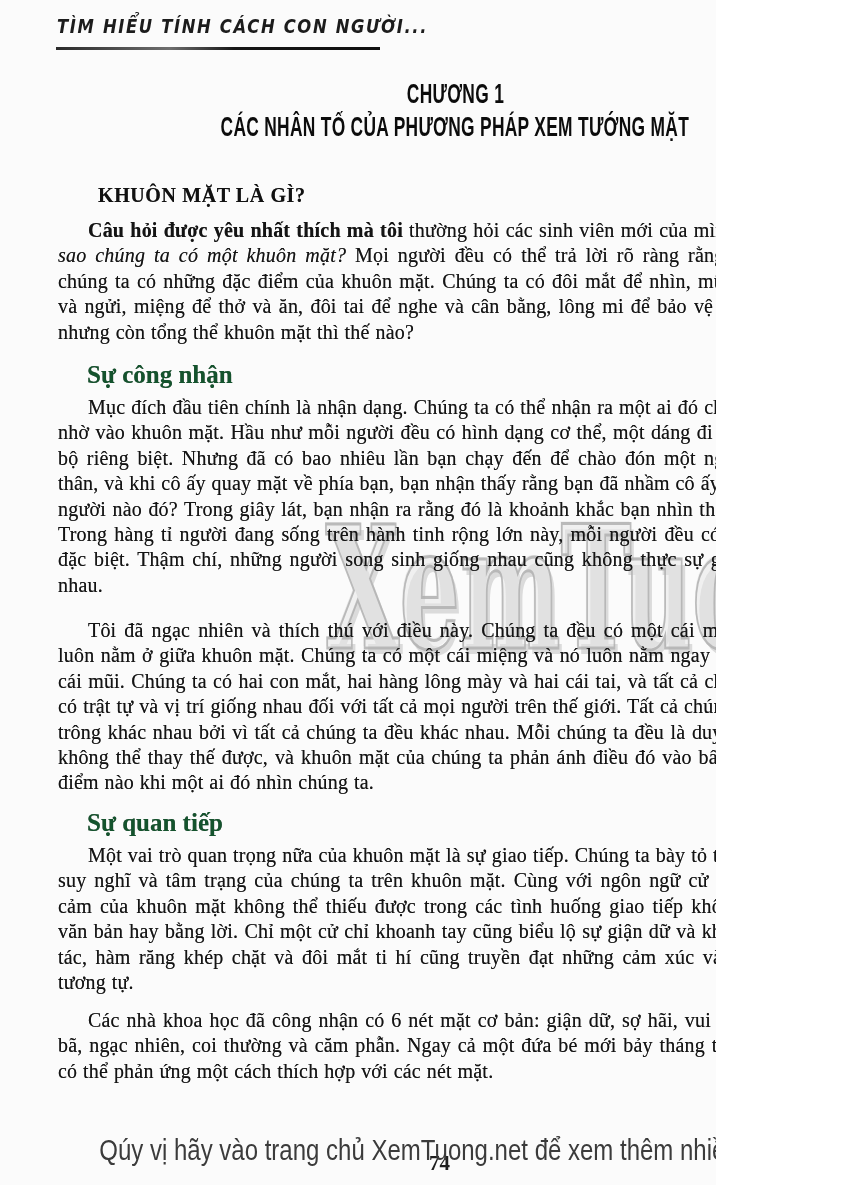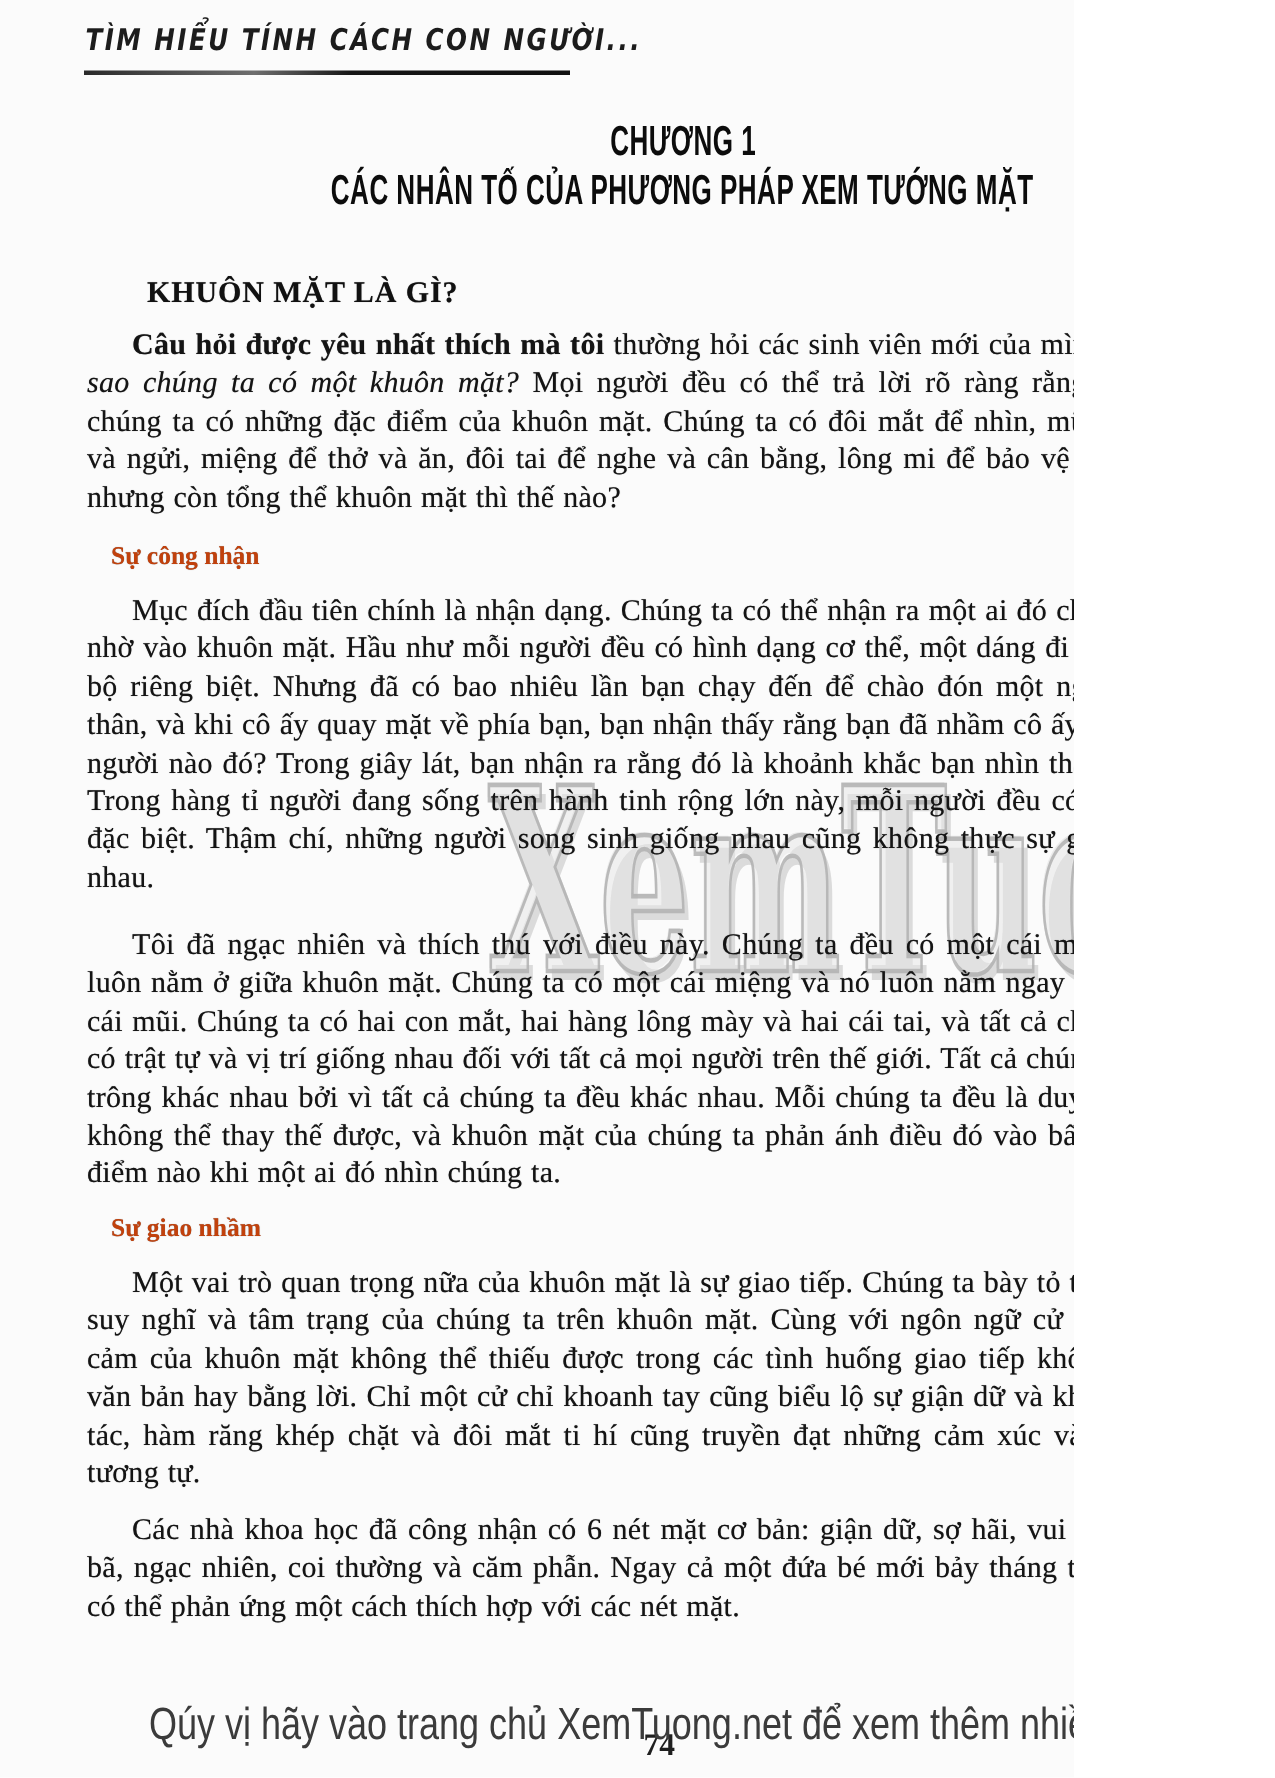--- a/index.html
+++ b/index.html
@@ -73,25 +73,25 @@
     margin: 0;
     font-weight: 700;
     font-size: 20px;
     letter-spacing: 0.6px;
     color: #111;
     z-index: 2;
     text-shadow: 0 0 0.5px rgba(10,10,10,0.55);
   }
   .subhead {
     position: absolute;
-    left: 74px;
-    margin: 0;
-    font-weight: 700;
-    font-size: 17px;
-    color: #c2410c;
+    left: 87px;
+    margin: 0;
+    font-weight: 700;
+    font-size: 25px;
+    color: #14532d;
     z-index: 2;
     text-shadow: 0 0 0.5px rgba(10,10,10,0.5);
   }
 
   
   .para {
     position: absolute;
     left: 58px;
     width: 732px;
     margin: 0;
@@ -184,21 +184,21 @@
   </div>
 
   <h2 class="qhead" style="top:184px">KHUÔN MẶT LÀ GÌ?</h2>
 
   <p class="para" style="top:218px"><b>Câu hỏi được yêu nhất thích mà tôi</b><span> thường hỏi các sinh viên mới của mình là </span><i>Tại sao chúng ta có một khuôn mặt?</i><span> Mọi người đều có thể trả lời rõ ràng rằng tại sao chúng ta có những đặc điểm của khuôn mặt. Chúng ta có đôi mắt để nhìn, mũi để thở và ngửi, miệng để thở và ăn, đôi tai để nghe và cân bằng, lông mi để bảo vệ đôi mắt; nhưng còn tổng thể khuôn mặt thì thế nào?</span></p>
 
   <h3 class="subhead" style="top:361px">Sự công nhận</h3>
   <p class="para" style="top:395px">Mục đích đầu tiên chính là nhận dạng. Chúng ta có thể nhận ra một ai đó chủ yếu là nhờ vào khuôn mặt. Hầu như mỗi người đều có hình dạng cơ thể, một dáng đi hay điệu bộ riêng biệt. Nhưng đã có bao nhiêu lần bạn chạy đến để chào đón một người bạn thân, và khi cô ấy quay mặt về phía bạn, bạn nhận thấy rằng bạn đã nhầm cô ấy với một người nào đó? Trong giây lát, bạn nhận ra rằng đó là khoảnh khắc bạn nhìn thấy cô ấy. Trong hàng tỉ người đang sống trên hành tinh rộng lớn này, mỗi người đều có nét mặt đặc biệt. Thậm chí, những người song sinh giống nhau cũng không thực sự giống hệt nhau.</p>
   <p class="para" style="top:618px">Tôi đã ngạc nhiên và thích thú với điều này. Chúng ta đều có một cái mũi và nó luôn nằm ở giữa khuôn mặt. Chúng ta có một cái miệng và nó luôn nằm ngay bên dưới cái mũi. Chúng ta có hai con mắt, hai hàng lông mày và hai cái tai, và tất cả chúng đều có trật tự và vị trí giống nhau đối với tất cả mọi người trên thế giới. Tất cả chúng ta đều trông khác nhau bởi vì tất cả chúng ta đều khác nhau. Mỗi chúng ta đều là duy nhất và không thể thay thế được, và khuôn mặt của chúng ta phản ánh điều đó vào bất cứ thời điểm nào khi một ai đó nhìn chúng ta.</p>
 
-  <h3 class="subhead" style="top:809px">Sự giao nhầm</h3>
+  <h3 class="subhead" style="top:809px">Sự quan tiếp</h3>
   <p class="para" style="top:843px">Một vai trò quan trọng nữa của khuôn mặt là sự giao tiếp. Chúng ta bày tỏ tình cảm, suy nghĩ và tâm trạng của chúng ta trên khuôn mặt. Cùng với ngôn ngữ cử chỉ, biểu cảm của khuôn mặt không thể thiếu được trong các tình huống giao tiếp không bằng văn bản hay bằng lời. Chỉ một cử chỉ khoanh tay cũng biểu lộ sự giận dữ và không hợp tác, hàm răng khép chặt và đôi mắt ti hí cũng truyền đạt những cảm xúc và thái độ tương tự.</p>
   <p class="para" style="top:1008px">Các nhà khoa học đã công nhận có 6 nét mặt cơ bản: giận dữ, sợ hãi, vui vẻ, buồn bã, ngạc nhiên, coi thường và căm phẫn. Ngay cả một đứa bé mới bảy tháng tuổi cũng có thể phản ứng một cách thích hợp với các nét mặt.</p>
 
   <p class="page-number">74</p>
   <div class="footer-note">
     <span class="fn-text">Qúy vị hãy vào trang chủ XemTuong.net để xem thêm nhiều mục hay khác</span>
   </div>
 
 </div>
 

